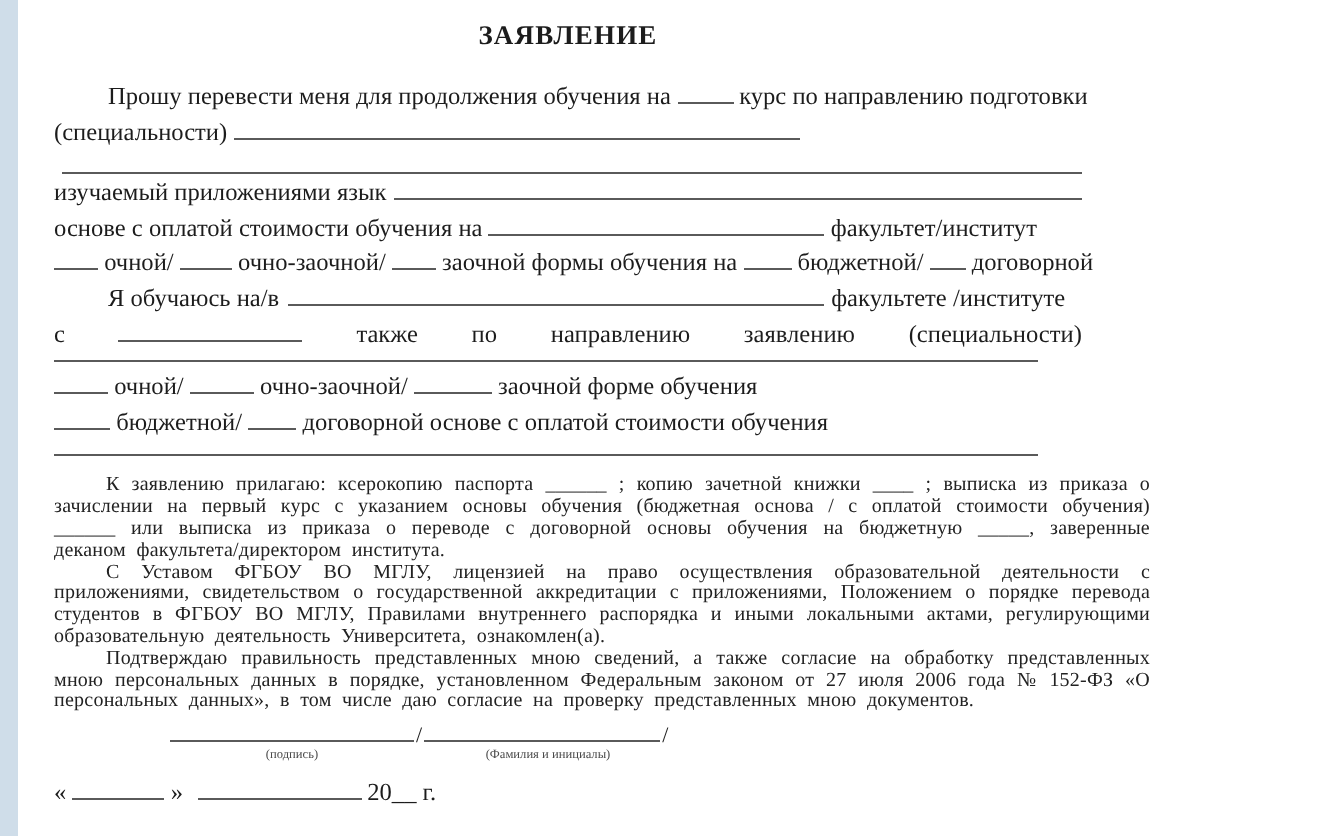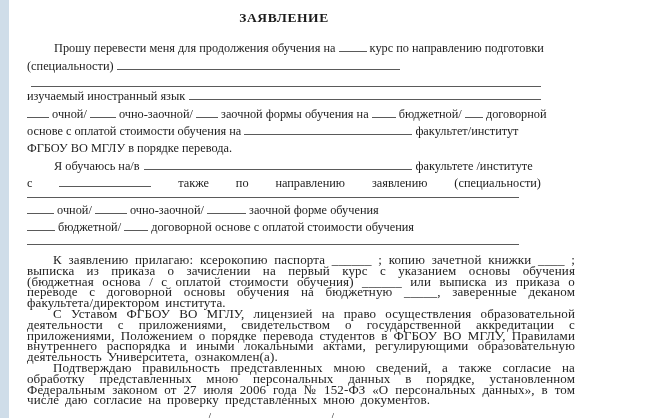--- a/index.html
+++ b/index.html
@@ -20,21 +20,21 @@
   .blank{display:inline-block;border-bottom:1px solid #5a5a5a;height:12px;vertical-align:baseline}
   .fill-line{display:flex;align-items:baseline;font-size:12.3px;line-height:16.6px}
   .fill-line .txt{white-space:nowrap}
   .fill{flex:1 1 auto;border-bottom:1px solid #5a5a5a;height:12px;margin-left:4px}
   .fill.mid{flex:0 0 auto;margin-right:4px}
   .justify-row{display:flex;justify-content:space-between;align-items:baseline;
                width:514px;font-size:12.3px;line-height:16.6px}
   .rule{border-bottom:1px solid #5a5a5a;height:1px;width:492px}
   .rule.r1{margin:4px 0 3px 0}
   .rule.r2{margin:7px 0 0 0}
-  .fine{width:548px;margin-top:10px;font-size:13px;line-height:10.8px;
+  .fine{width:548px;margin-top:10px;font-size:10px;line-height:10.8px;
         text-align:justify;color:#222}
   .fine p{margin:0;text-indent:26px;word-spacing:2.6px;letter-spacing:.12px}
   .sig-row{display:flex;align-items:baseline;margin:2px 0 0 58px;font-size:11px;line-height:12px}
   .sig-row .blank{height:11px}
   .sig-caps{display:flex;margin-left:58px;font-size:6.3px;line-height:7px;color:#4a4a4a}
   .sig-caps .cap{text-align:center}
   .cap1{width:122px}
   .capgap{width:8px}
   .cap2{width:118px}
   .foot-ln{font-size:12.3px;line-height:13.8px;white-space:nowrap;margin-top:2px}
@@ -62,46 +62,43 @@
     <div class="ln">
       <span>(специальности)</span>
       <span class="blank" style="width:283px"></span>
     </div>
 
     <div class="fill-line">
       <span class="fill"></span>
     </div>
 
     <div class="fill-line">
-      <span class="txt">изучаемый иностранный язык</span>
+      <span class="txt">изучаемый приложениями язык</span>
       <span class="fill"></span>
+    </div>
+
+    <div class="ln">
+      <span>основе с оплатой стоимости обучения на</span>
+      <span class="blank" style="width:168px"></span>
+      <span>факультет/институт</span>
     </div>
 
     <div class="ln">
       <span class="blank" style="width:22px"></span>
       <span>очной/</span>
       <span class="blank" style="width:26px"></span>
       <span>очно-заочной/</span>
       <span class="blank" style="width:22px"></span>
       <span>заочной формы обучения на</span>
       <span class="blank" style="width:24px"></span>
       <span>бюджетной/</span>
       <span class="blank" style="width:18px"></span>
       <span>договорной</span>
     </div>
 
-    <div class="ln">
-      <span>основе с оплатой стоимости обучения на</span>
-      <span class="blank" style="width:168px"></span>
-      <span>факультет/институт</span>
-    </div>
-
-    <div class="ln">
-      <span>ФГБОУ ВО МГЛУ в порядке перевода.</span>
-    </div>
 
     <div class="fill-line indent">
       <span class="txt">Я обучаюсь на/в</span>
       <span class="fill mid" style="width:268px"></span>
       <span class="txt">факультете /институте</span>
     </div>
 
     <div class="justify-row">
       <span>с</span>
       <span class="blank" style="width:92px"></span>

